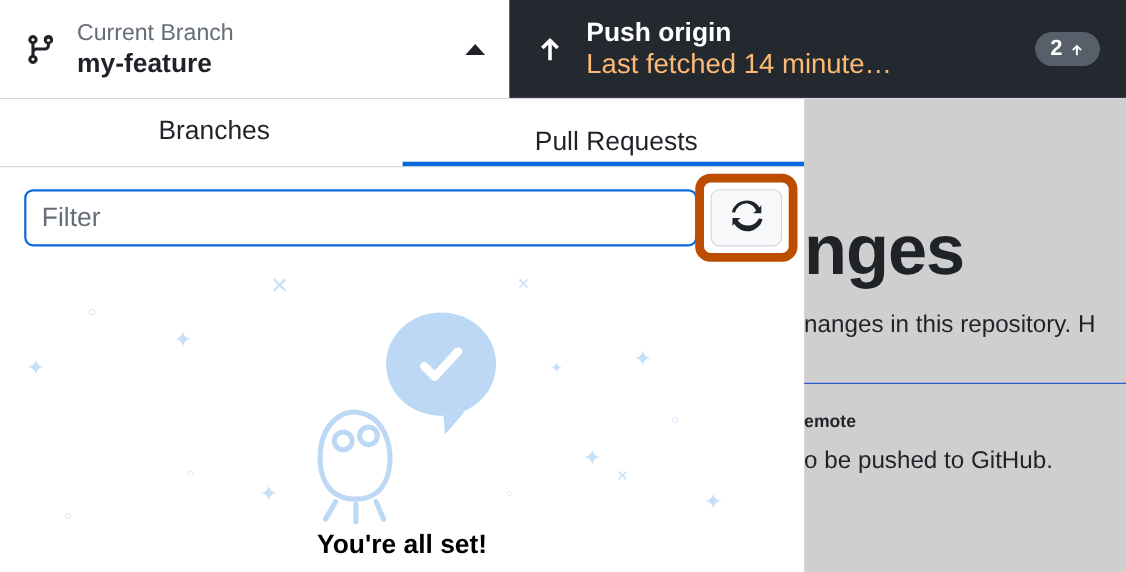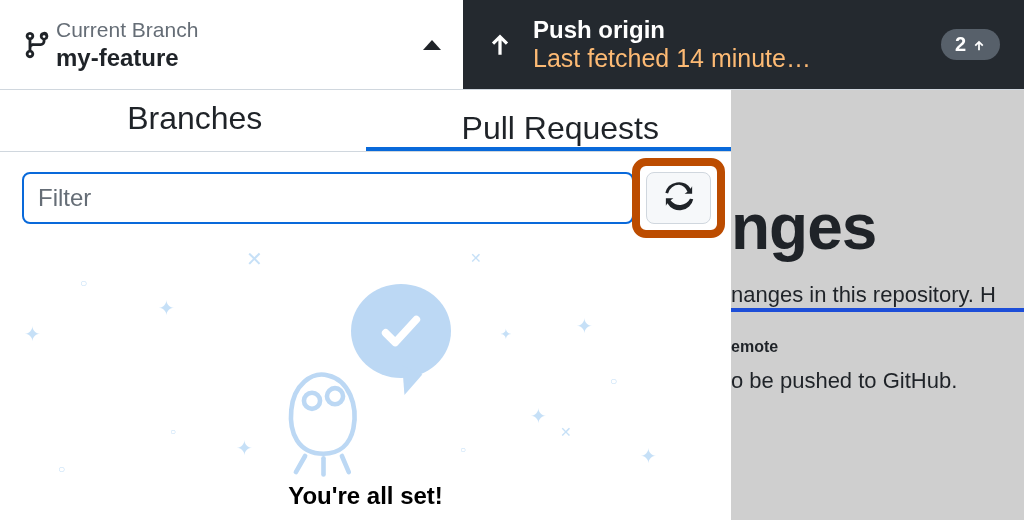--- a/index.html
+++ b/index.html
@@ -14,21 +14,21 @@
     .toolbar {
       display: flex;
       height: 90px;
       border-bottom: 1px solid #d0d7de;
     }
     .branch-selector {
       display: flex;
       align-items: center;
       width: 463px;
       padding: 0 22px;
-      gap: 4px;
+      gap: 18px;
       background: #fff;
     }
     .branch-icon svg {
       width: 30px;
       height: 30px;
       display: block;
     }
     .branch-text {
       flex: 1;
       display: flex;
@@ -88,21 +88,21 @@
     .tabs {
       display: flex;
       height: 62px;
       border-bottom: 1px solid #d0d7de;
     }
     .tab {
       flex: 1;
       display: flex;
       align-items: center;
       justify-content: center;
-      font-size: 32px;
+      font-size: 24px;
       color: #1f2328;
       border-bottom: 4px solid transparent;
       cursor: pointer;
       padding-left: 24px;
     }
     .tab.active {
       border-bottom-color: #0969da;
       font-weight: 400;
       margin-top: 20px;
     }
@@ -212,21 +212,22 @@
       left: 731px;
       right: 0;
       height: 430px;
       background: #cfcfcf;
       color: #1f2328;
       padding-top: 105px;
       overflow: hidden;
     }
     .bg-top {
       padding-left: 0px;
-      border-bottom: 4px solid #1d4ed8;
+      padding-bottom: 40px;
+      border-bottom: 1px solid #1d4ed8;
       margin-bottom: 26px;
     }
     .bg-heading {
       font-size: 64px;
       font-weight: 600;
       letter-spacing: -1px;
       margin-bottom: 18px;
       margin-top: -5px;
     }
     .bg-sub {

